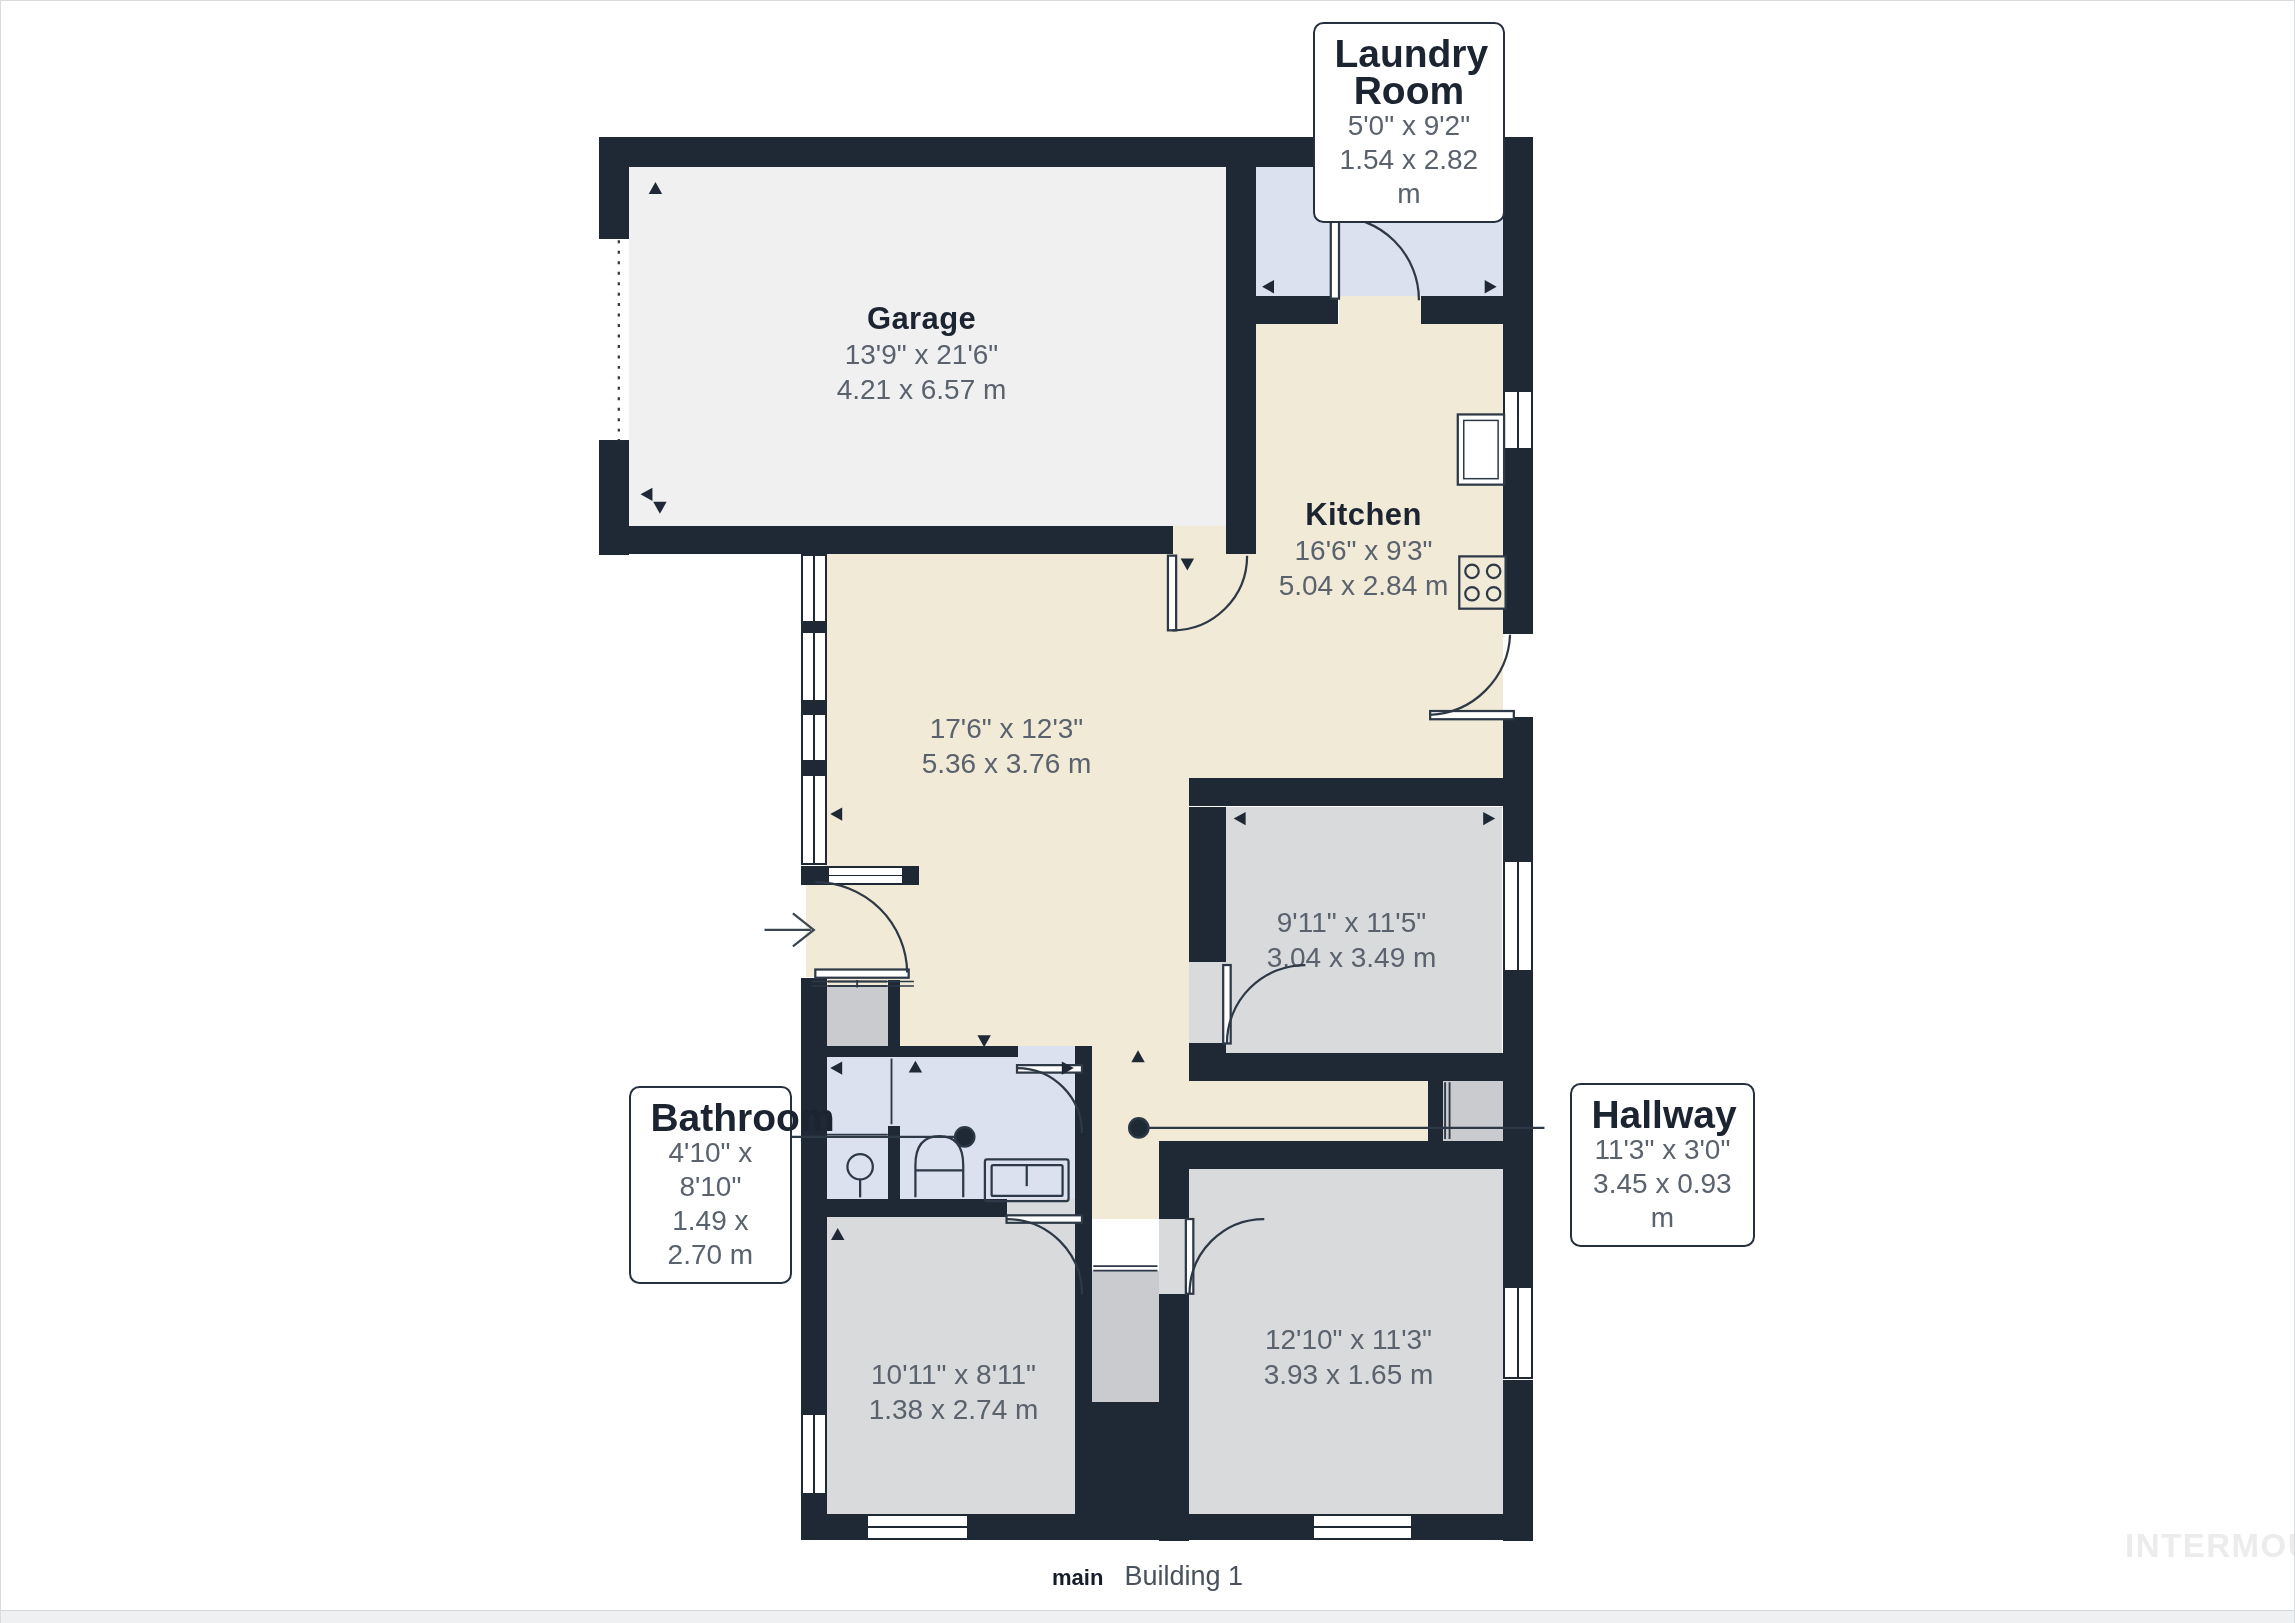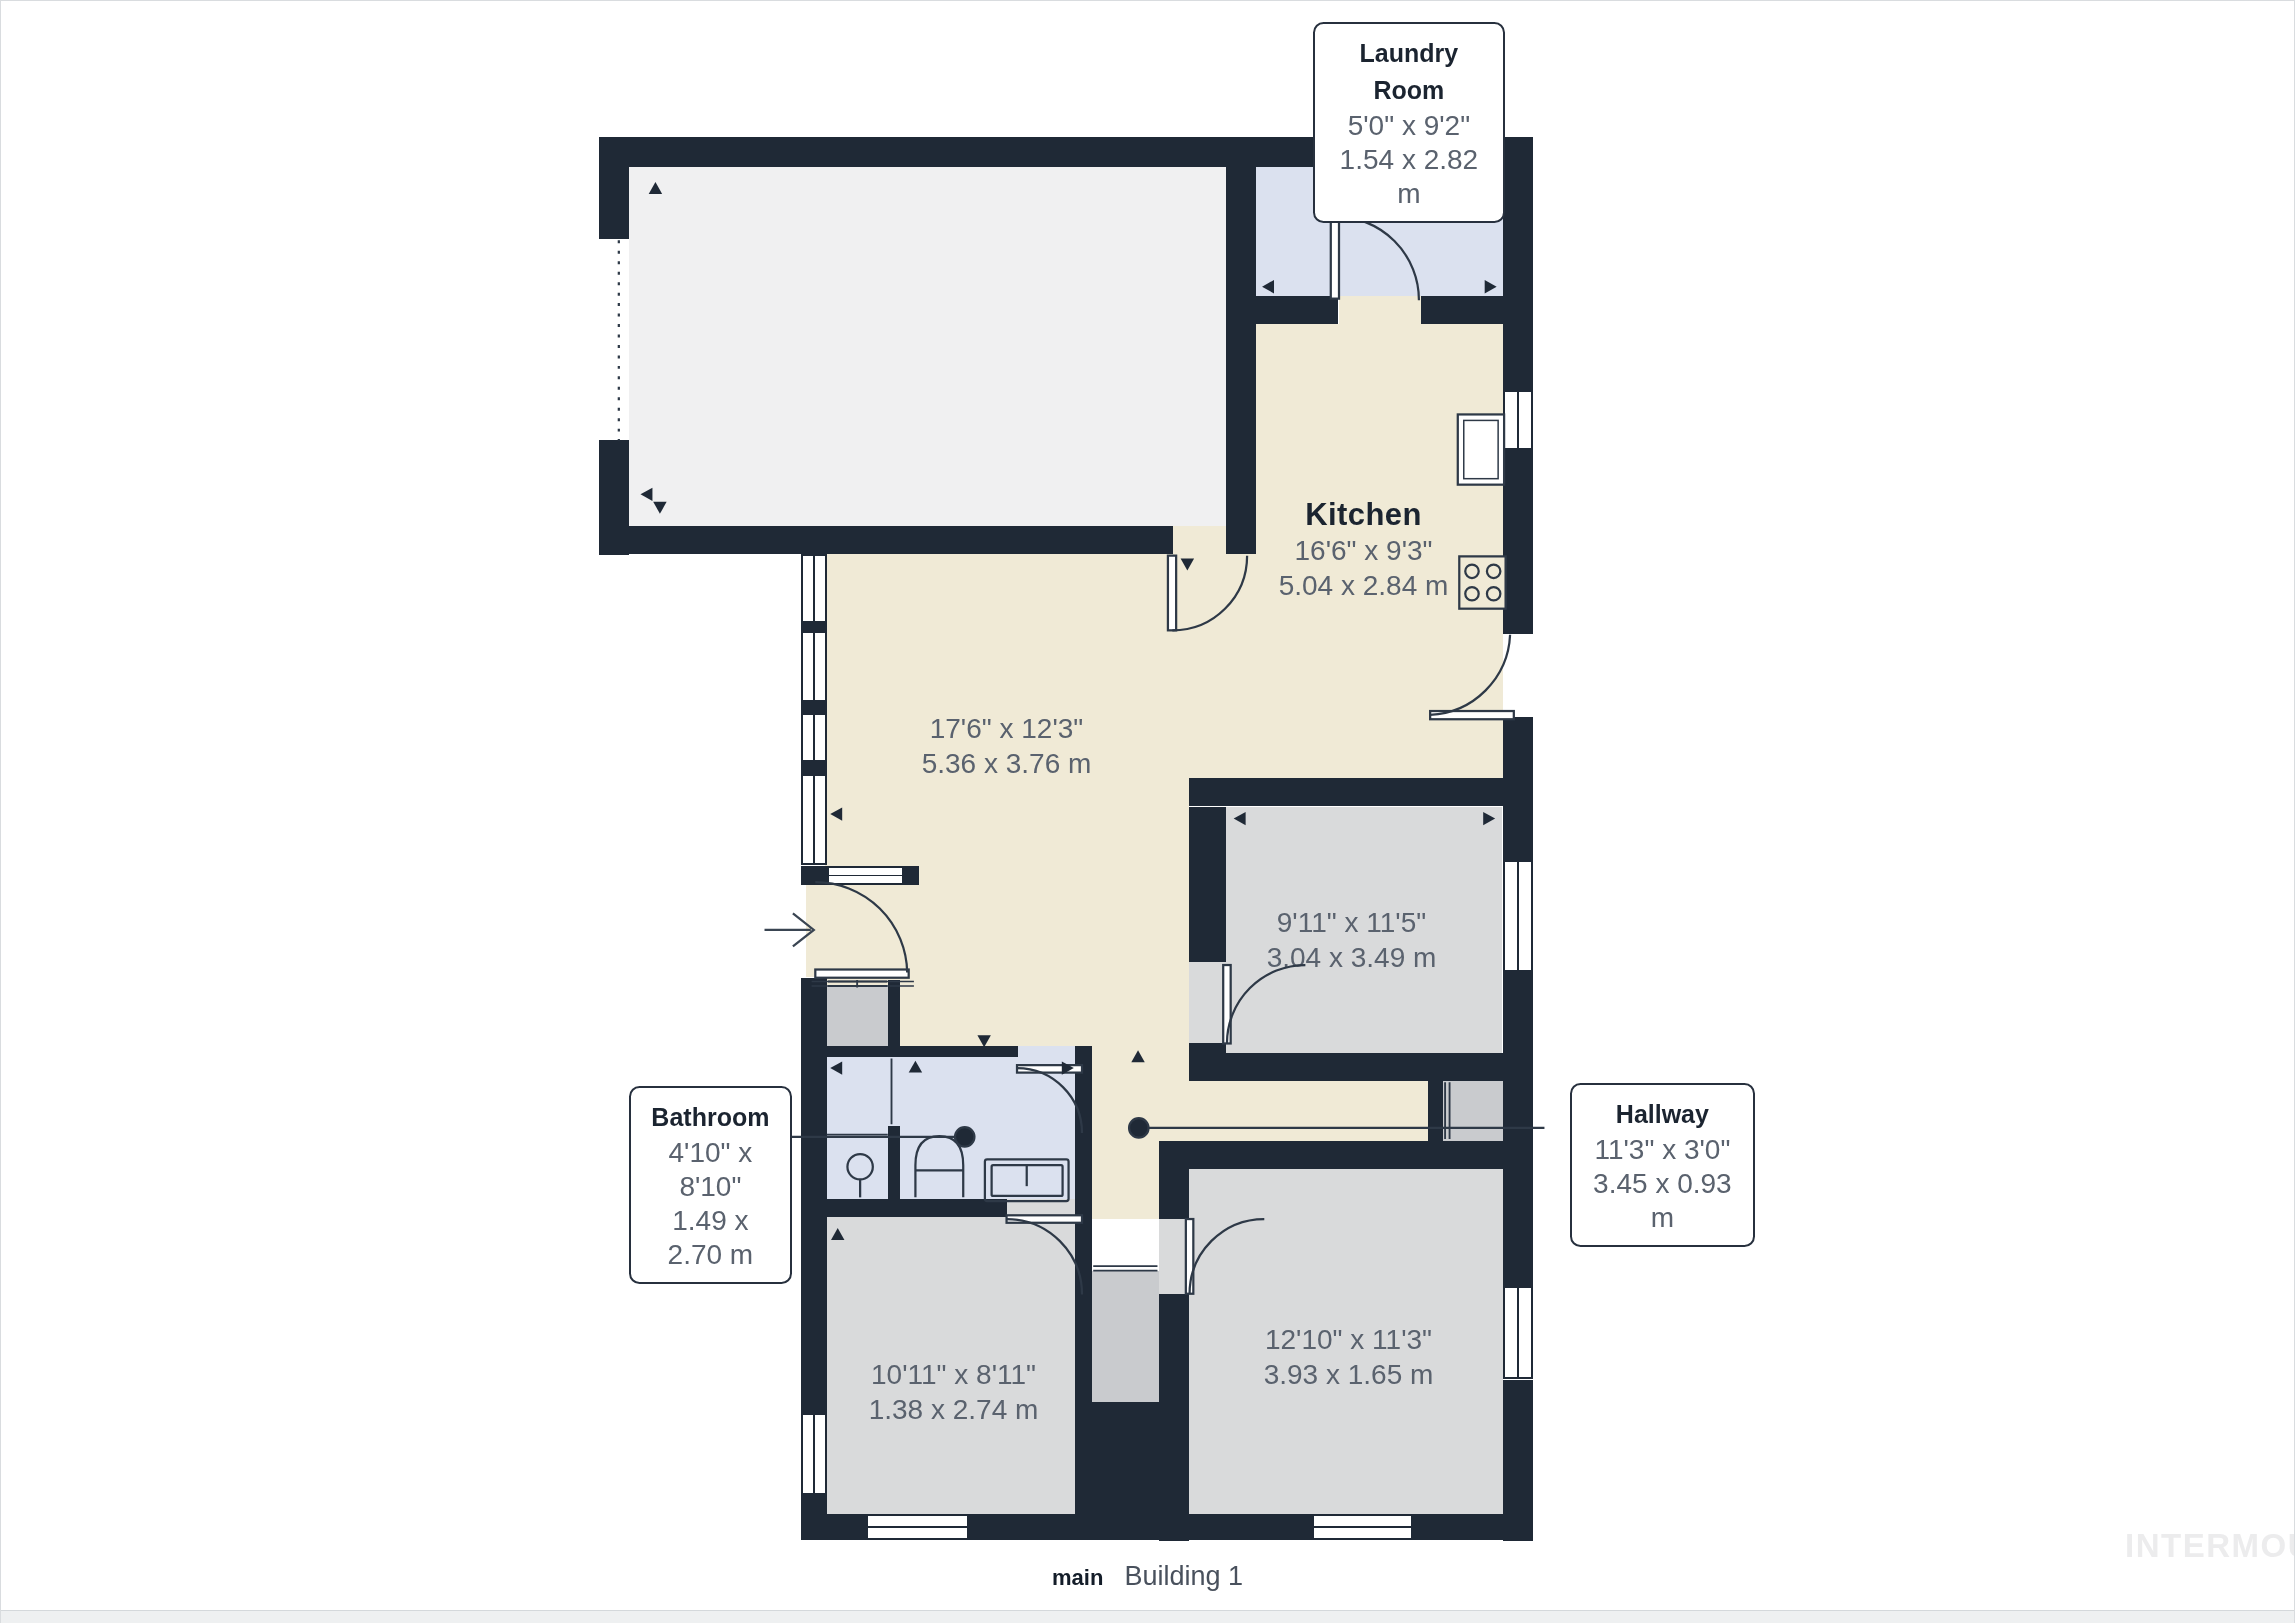--- a/index.html
+++ b/index.html
@@ -17,21 +17,21 @@
   .window{position:absolute; background:#fff; border:2.2px solid var(--wall); box-sizing:border-box;}
   .window .pane-v{position:absolute; left:50%; top:0; bottom:0; width:1.5px; margin-left:-0.7px; background:var(--wall);}
   .window .pane-h{position:absolute; top:50%; left:0; right:0; height:1.5px; margin-top:-0.7px; background:var(--wall);}
   .room-label{position:absolute; text-align:center; pointer-events:none;}
   .room-label .rname{font-size:31px; font-weight:700; color:var(--ink); line-height:37px; letter-spacing:0.4px;}
   .room-label .rdim{font-size:28px; color:var(--dim); line-height:35px;}
   .callout{
     position:absolute; background:#fff; border:2.2px solid #27303e; border-radius:10.5px;
     padding:10.5px 19.4px; text-align:center; z-index:30;
   }
-  .callout .cname{font-size:25px; font-weight:700; color:var(--ink); line-height:37px;}
+  .callout .cname{font-size:39px; font-weight:700; color:var(--ink); line-height:37px;}
   .callout .cdim{font-size:28px; color:var(--dim); line-height:34px;}
   #footer{
     position:absolute; left:0; width:100%; top:1560px; text-align:center; z-index:5;
   }
   #footer .floor-name{font-size:22px; font-weight:700; color:#141d29; margin-right:21px;}
   #footer .building-name{font-size:27px; color:#49515d;}
   #watermark{
     position:absolute; left:2124px; top:1526px; font-size:33px; font-weight:700;
     color:#ececed; letter-spacing:1.5px; white-space:nowrap; z-index:4;
   }
@@ -269,20 +269,25 @@
     <div class="cname">Bathroom</div>
     <div class="cdim">4'10" x 8'10"</div>
     <div class="cdim">1.49 x 2.70 m</div>
   </div>
   <div class="callout" style="left:1545px; top:1082px; width:142px;margin-left:24px;">
     <div class="cname">Hallway</div>
     <div class="cdim">11'3" x 3'0"</div>
     <div class="cdim">3.45 x 0.93 m</div>
   </div>
 
+  <div class="room-label" style="left:771px; top:299px; width:299px;">
+    <div class="rname">Garage</div>
+    <div class="rdim">13'9" x 21'6"</div>
+    <div class="rdim">4.21 x 6.57 m</div>
+  </div>
   <div class="room-label" style="left:1213px; top:495px; width:299px;">
     <div class="rname">Kitchen</div>
     <div class="rdim">16'6" x 9'3"</div>
     <div class="rdim">5.04 x 2.84 m</div>
   </div>
   <div class="room-label" style="left:856px; top:710px; width:299px;">
     <div class="rdim">17'6" x 12'3"</div>
     <div class="rdim">5.36 x 3.76 m</div>
   </div>
   <div class="room-label" style="left:1201px; top:904px; width:299px;">

